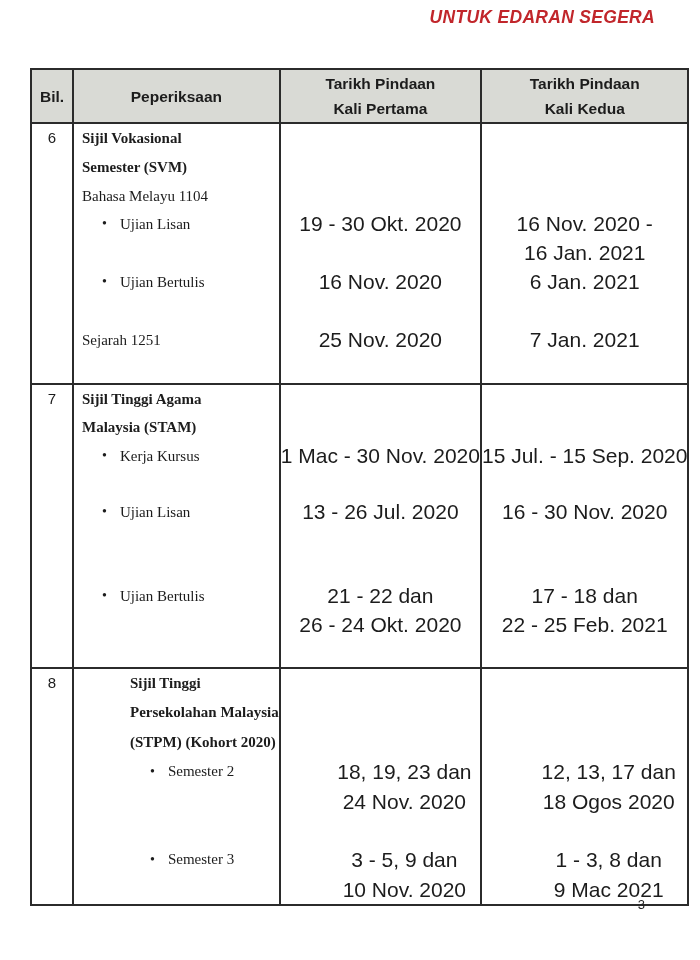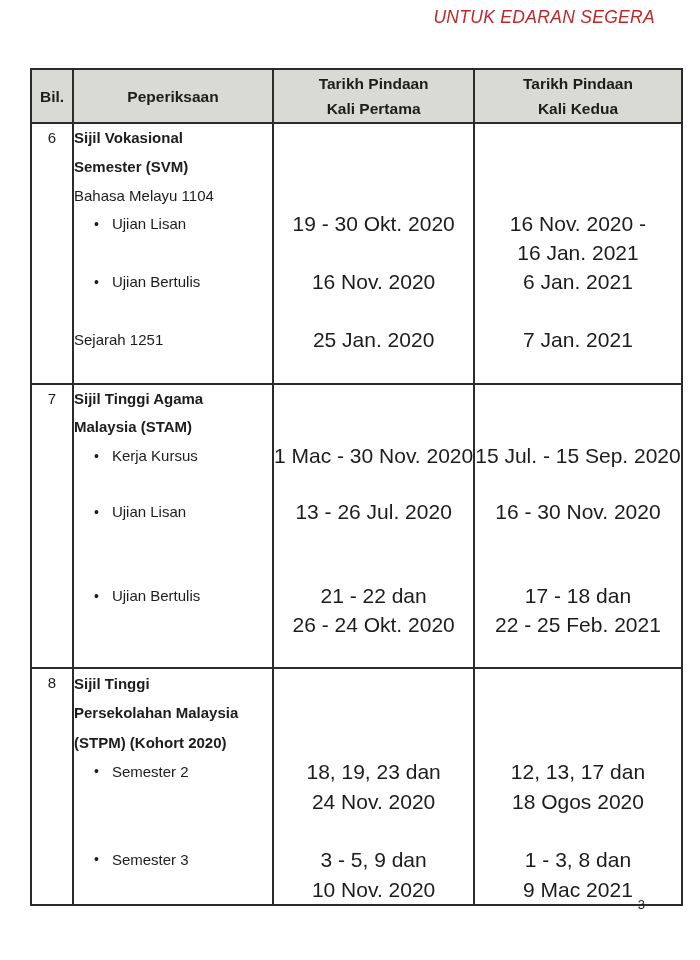--- a/index.html
+++ b/index.html
@@ -9,21 +9,21 @@
     font-family: "Liberation Sans", sans-serif;
     color: #1c1c1c;
     position: relative;
     overflow: hidden;
   }
   .page { position: relative; width: 700px; height: 960px; }
 
   .banner {
     position: absolute;
     top: 7px; right: 45px;
-    font-weight: normal;
+    font-weight: bold;
     font-style: italic;
     font-size: 17.5px;
     letter-spacing: 0.3px;
     color: var(--banner-red, #c1262b);
     white-space: nowrap;
   }
 
   table.schedule {
     position: absolute;
     left: 30px; top: 68px;
@@ -52,26 +52,28 @@
   }
 
   .line {
     display: block;
     white-space: nowrap;
     overflow: visible;
   }
   
   tbody tr:nth-child(1) .line { height: 28.8px; line-height: 28.8px; }
   tbody tr:nth-child(2) .line { height: 28.2px; line-height: 28.2px; }
-  tbody tr:nth-child(3) .line { height: 29.4px; line-height: 29.4px; }
+  tbody tr:nth-child(3) .line { height: 29.4px; line-height: 29.4px; margin-left: 48px; }
 
   td.exam-cell .line {
     display: flex;
     align-items: center;
+    padding-left: 8px;
     font-size: 15px;
+    font-family: Liberation Serif, serif;
   }
   td.exam-cell .line.bold { font-weight: bold; }
   td.exam-cell .line .bullet {
     display: inline-block;
     margin-left: 20px;
     margin-right: 13px;
     font-size: 14px;
   }
 
   td.date-cell .line {
@@ -136,21 +138,21 @@
             <div class="line blank"></div>
           </td>
           <td class="date-cell">
             <div class="line"></div>
             <div class="line"></div>
             <div class="line"></div>
             <div class="line">19 - 30 Okt. 2020</div>
             <div class="line"></div>
             <div class="line">16 Nov. 2020</div>
             <div class="line"></div>
-            <div class="line">25 Jan. 2020</div>
+            <div class="line">25 Nov. 2020</div>
             <div class="line"></div>
           </td>
           <td class="date-cell">
             <div class="line"></div>
             <div class="line"></div>
             <div class="line"></div>
             <div class="line">16 Nov. 2020 -</div>
             <div class="line">16 Jan. 2021</div>
             <div class="line">6 Jan. 2021</div>
             <div class="line"></div>

